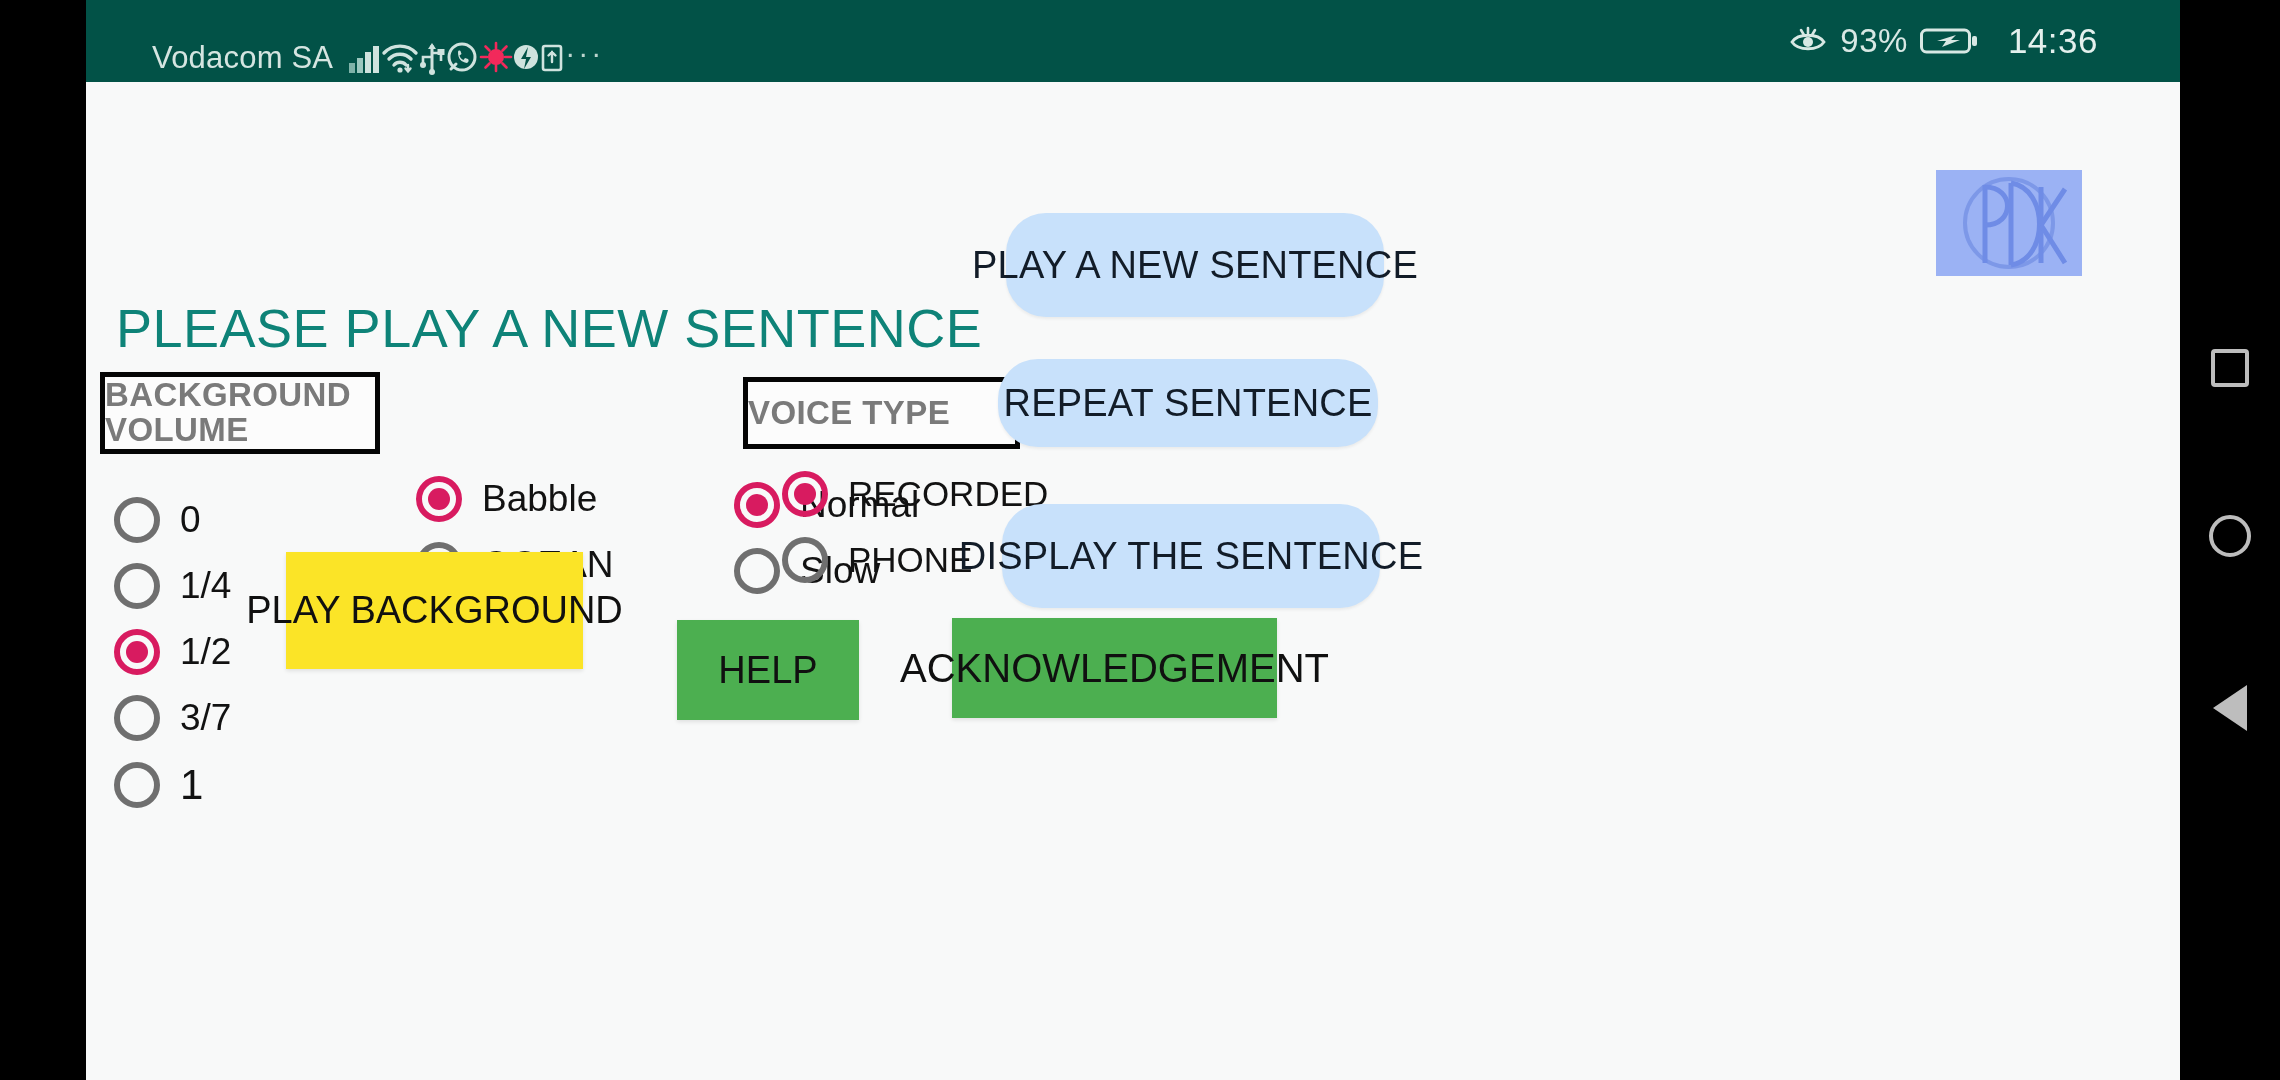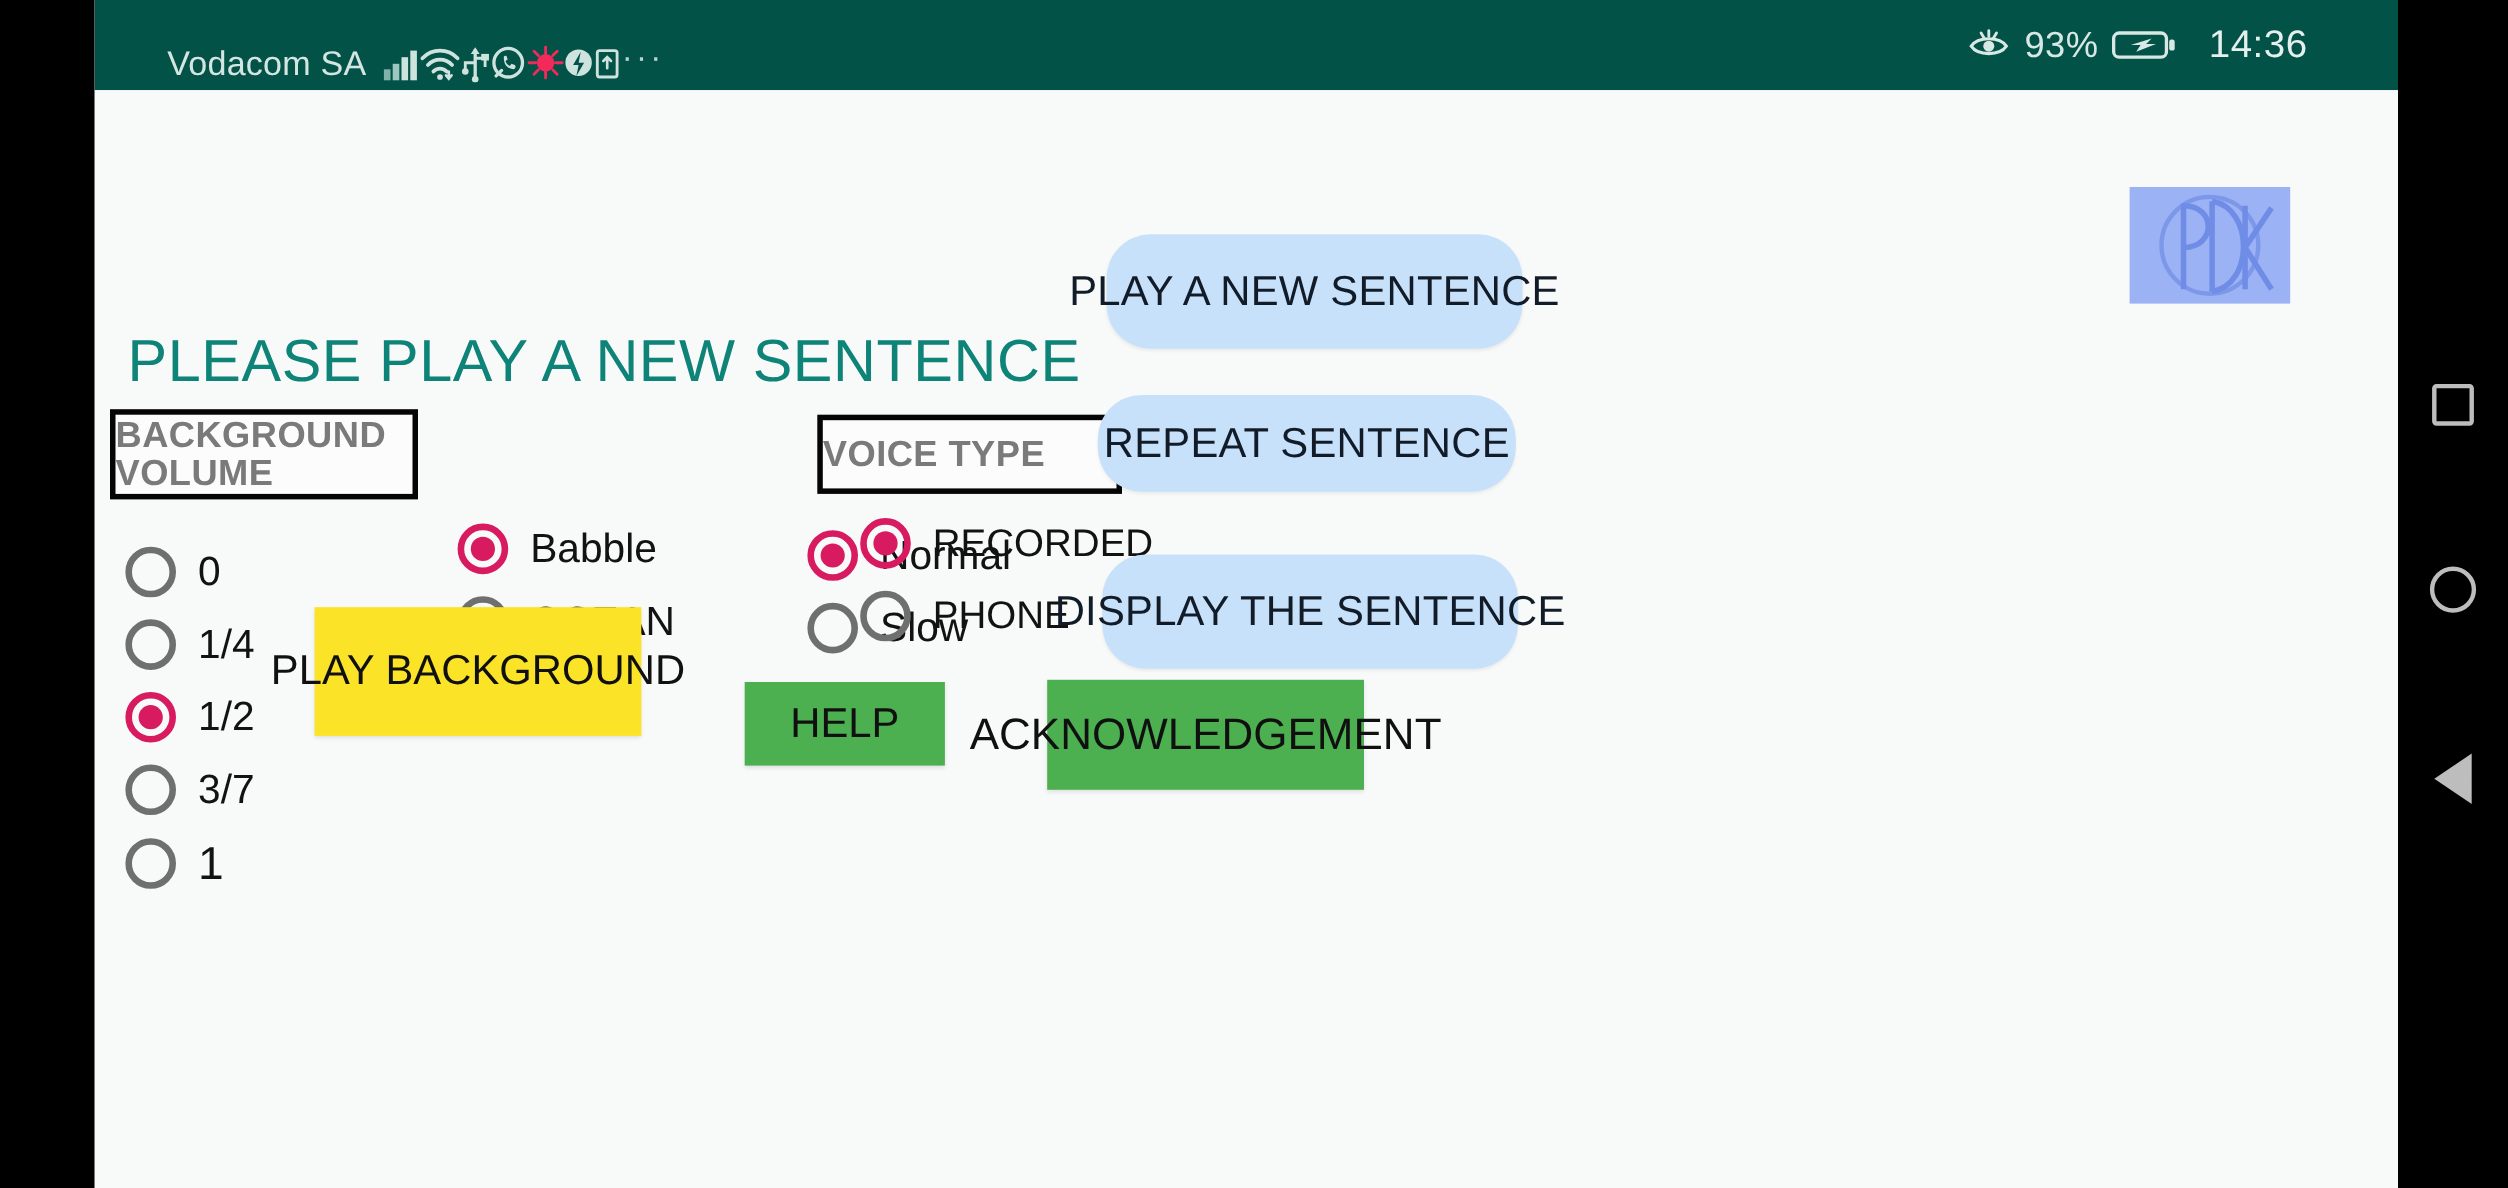--- a/index.html
+++ b/index.html
@@ -401,24 +401,24 @@
         <span>REPEAT SENTENCE</span>
       </div>
       <div class="btn-pill" style="left:916px; top:422px; width:378px; height:104px;">
         <span>DISPLAY THE SENTENCE</span>
       </div>
 
       <div class="btn-flat btn-yellow" style="left:200px; top:470px; width:297px; height:117px;">
         <span>PLAY BACKGROUND</span>
       </div>
 
-      <div class="btn-flat btn-green" style="left:591px; top:538px; width:182px; height:76px;">
+      <div class="btn-flat btn-green" style="left:591px; top:538px; width:182px; height:100px;">
         <span>HELP</span>
       </div>
-      <div class="btn-flat btn-green wide" style="left:866px; top:536px; width:288px; height:100px;">
+      <div class="btn-flat btn-green wide" style="left:866px; top:536px; width:325px; height:100px;">
         <span>ACKNOWLEDGEMENT</span>
       </div>
 
     </div>
   </div>
 
   <div id="navbar">
     <div class="nav-btn">
       <div class="nav-square"></div>
     </div>

